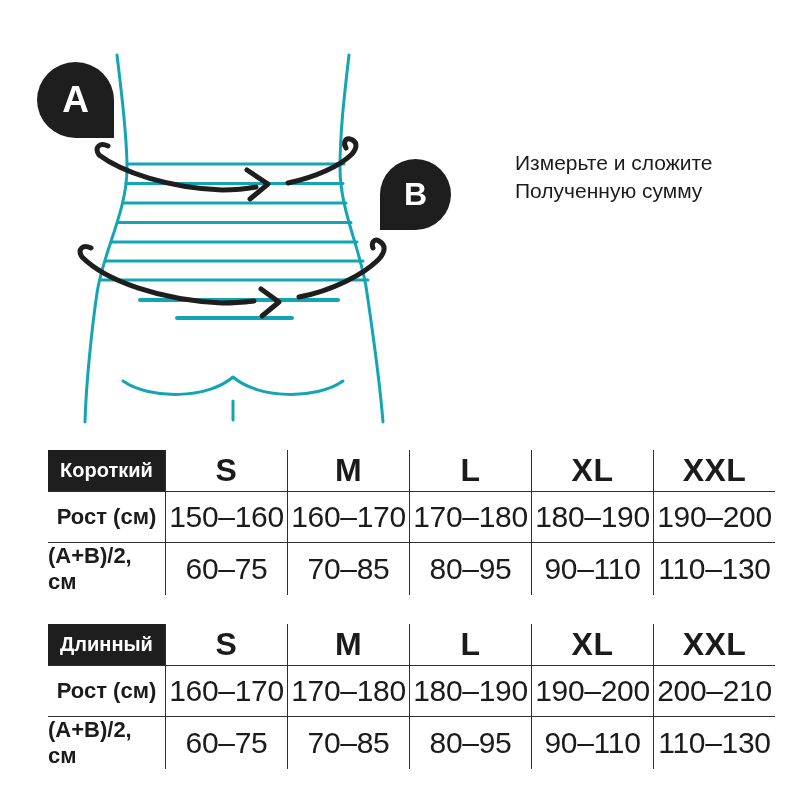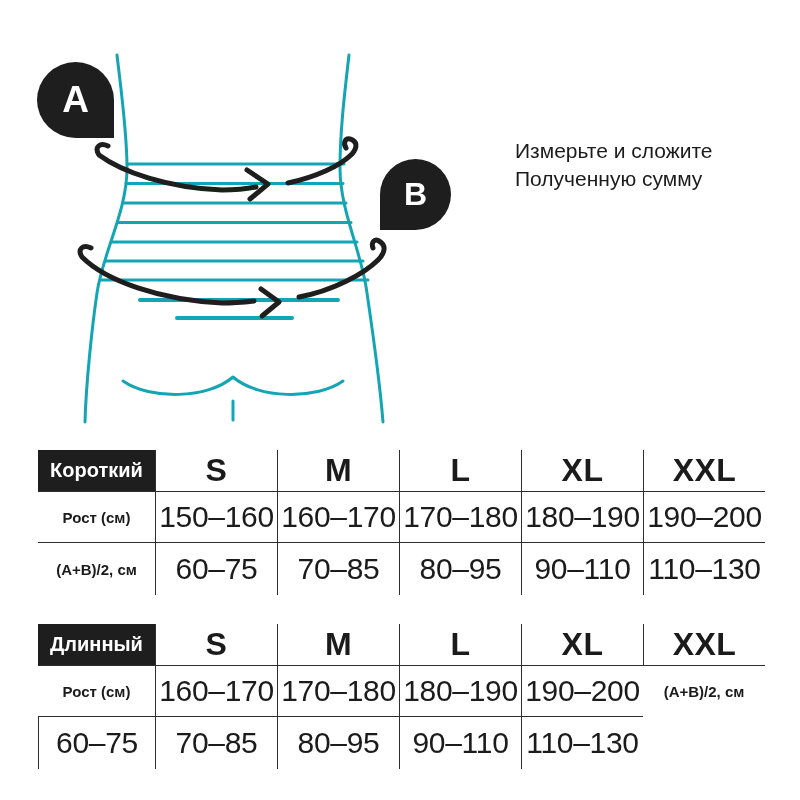--- a/index.html
+++ b/index.html
@@ -24,43 +24,43 @@
     background: var(--ink, #1e1e1e);
     color: var(--badge_text, #fff);
     display: flex; align-items: center; justify-content: center;
     font-weight: bold;
   }
   .badge-a { left: 37px; top: 62px; width: 77px; height: 76px; border-radius: 50% 50% 0 50%; font-size: 37px; }
   .badge-b { left: 380px; top: 159px; width: 71px; height: 71px; border-radius: 50% 50% 50% 0; font-size: 32px; }
 
   
   .instructions {
-    position: absolute; left: 515px; top: 137px; width: 260px;
+    position: absolute; left: 515px; top: 149px; width: 260px;
     font-size: 21px; line-height: 28px; color: var(--text, #1b1b1b);
   }
   .instructions .p2 { }
   .ln { display: block; }
   .instructions b { font-weight: bold; }
 
   
   .size-table {
-    position: absolute; left: 38px;
+    position: absolute; left: 48px;
     display: grid;
     grid-template-columns: 117px repeat(5, 122px);
     grid-template-rows: 42px 51px 52px;
   }
   .cell { display: flex; align-items: center; justify-content: center; }
   .vl { border-left: 1px solid var(--line, #2e2e2e); }
   .hb { border-bottom: 1px solid var(--line, #2e2e2e); }
   .label-box {
     background: var(--ink, #1e1e1e);
     color: #fff; font-weight: bold; font-size: 20px;
   }
   .size-head { font-weight: bold; font-size: 32px; letter-spacing: 0.5px; }
-  .row-label { font-weight: bold; font-size: 15px; }
+  .row-label { font-weight: bold; font-size: 22px; }
   .value { font-size: 30px; letter-spacing: -0.3px; }
 </style>
 </head>
 <body>
 
 <div class="page">
 
   <svg class="fig-svg" width="480" height="450" viewBox="0 0 480 450">
     <g class="stroke-accent">
       <path class="w3" d="M 117,55 C 122,98 127,133 127,168 C 127,212 103,252 97,293 C 92,327 86,384 85,422"></path>
@@ -134,20 +134,21 @@
     <div class="cell hb vl size-head">M</div>
     <div class="cell hb vl size-head">L</div>
     <div class="cell hb vl size-head">XL</div>
     <div class="cell hb vl size-head">XXL</div>
 
     <div class="cell hb row-label">Рост (см)</div>
     <div class="cell hb vl value">160–170</div>
     <div class="cell hb vl value">170–180</div>
     <div class="cell hb vl value">180–190</div>
     <div class="cell hb vl value">190–200</div>
+    <div class="cell hb vl value">200–210</div>
 
     <div class="cell row-label">(А+В)/2, см</div>
     <div class="cell vl value">60–75</div>
     <div class="cell vl value">70–85</div>
     <div class="cell vl value">80–95</div>
     <div class="cell vl value">90–110</div>
     <div class="cell vl value">110–130</div>
   </div>
 
 </div>

